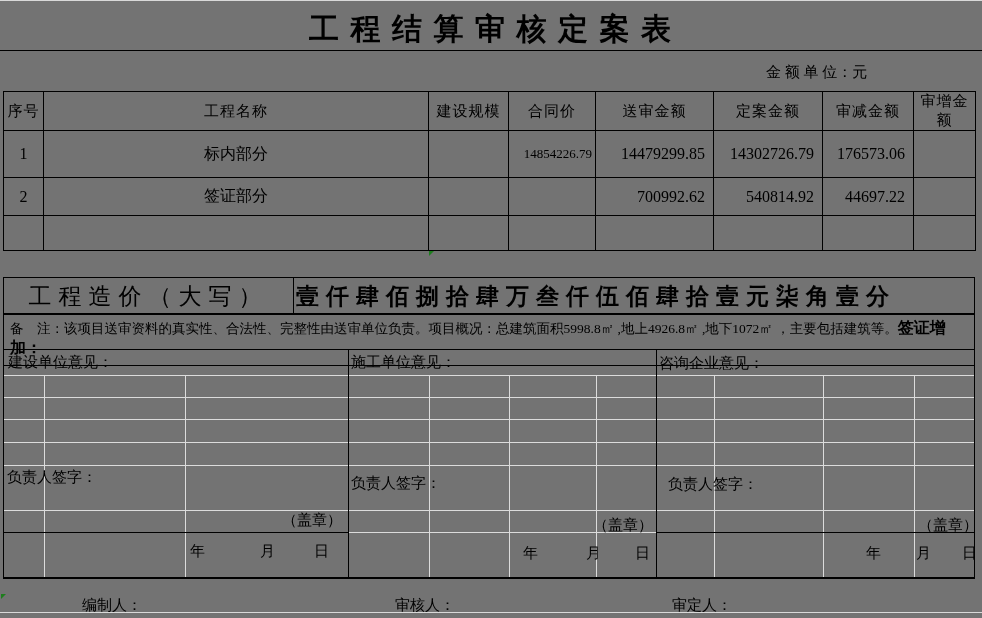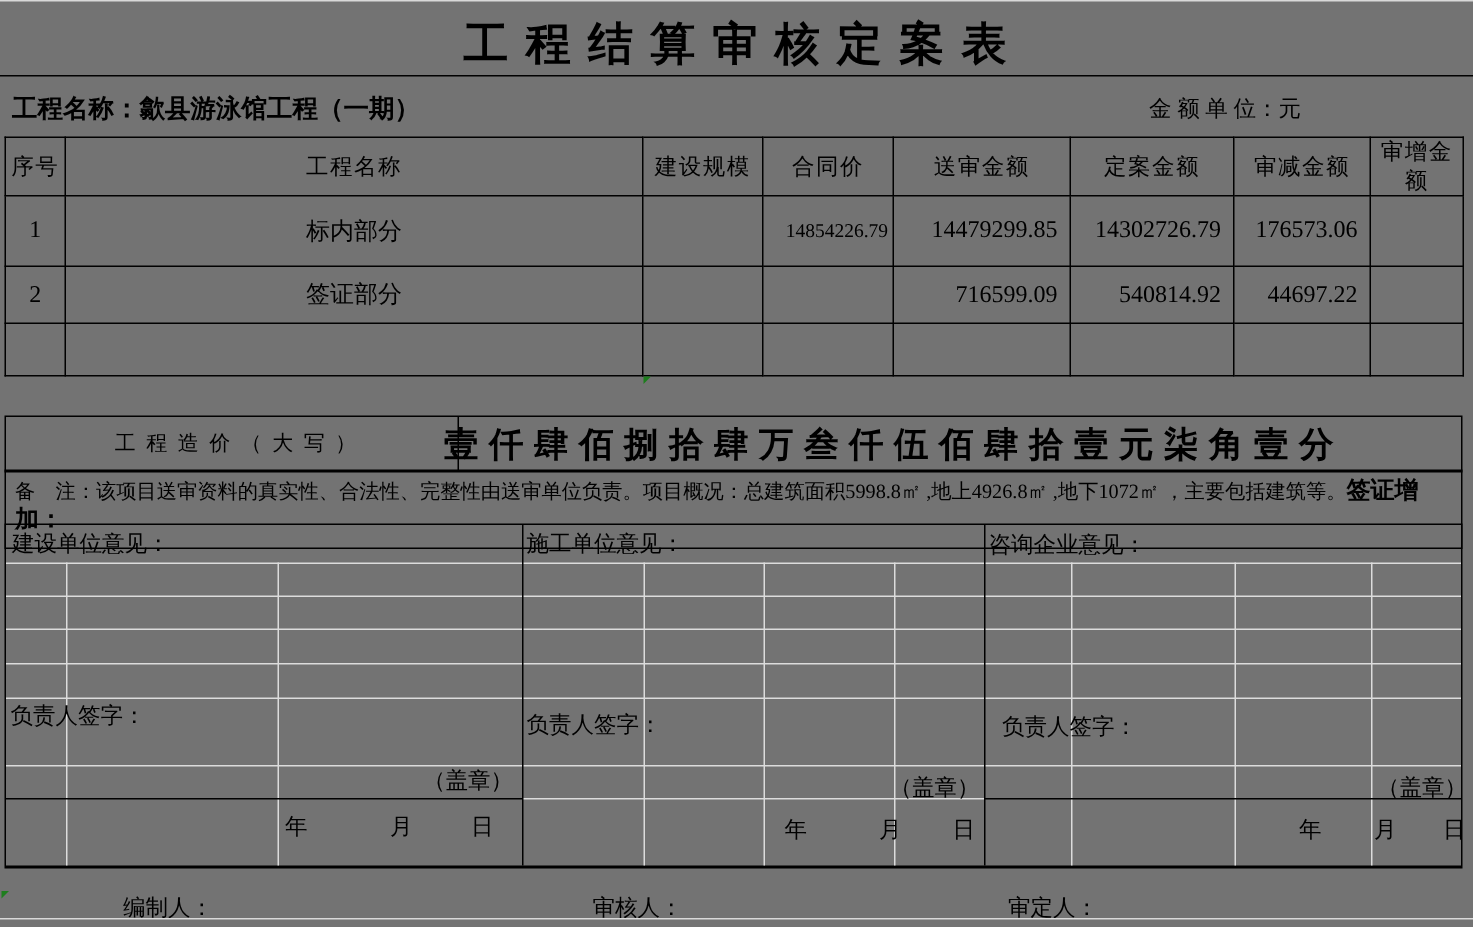--- a/index.html
+++ b/index.html
@@ -16,22 +16,22 @@
   #project-name{left:8px;top:61px;font-size:17px;font-weight:bold;}
   #unit-note{left:766px;top:63px;font-size:15px;}
   
   #main-table{position:absolute;left:3px;top:91px;width:972px;border-collapse:collapse;table-layout:fixed;}
   #main-table td{border:1px solid #000;font-size:16px;text-align:center;vertical-align:middle;overflow:hidden;padding:0;}
   #main-table tr.hdr td{font-size:15px;letter-spacing:1px;}
   #main-table td.num{text-align:right;padding-right:8px;font-size:16px;}
   #main-table td.num-sm{text-align:right;padding-right:3px;font-size:13px;}
   
   #daxie{position:absolute;left:3px;top:277px;width:970px;height:36px;border:1px solid #000;}
-  #daxie-label{position:absolute;left:12px;top:0;width:289px;height:100%;border-right:1px solid #000;
-               display:flex;align-items:center;justify-content:center;font-size:14px;letter-spacing:7px;}
+  #daxie-label{position:absolute;left:0;top:0;width:289px;height:100%;border-right:1px solid #000;
+               display:flex;align-items:center;justify-content:center;font-size:23px;letter-spacing:7px;}
   #daxie-value{position:absolute;left:292px;top:0;right:0;height:100%;display:flex;align-items:center;
                font-size:23px;font-weight:bold;letter-spacing:7px;white-space:nowrap;}
   
   #remark{position:absolute;left:3px;top:313px;width:958px;height:43px;border:1px solid #000;
           padding:4px 6px;font-size:13.5px;line-height:19px;}
   #remark b{font-size:16px;text-align:center;}
   
   #op-area{position:absolute;left:3px;top:349px;width:970px;height:227px;border:1px solid #000;border-bottom:2px solid #000;}
   .op-divider{position:absolute;top:0;width:1px;height:100%;background:#000;}
   #op-div1{left:344px;} #op-div2{left:652px;}
@@ -51,21 +51,20 @@
 </head>
 <body>
 
 <div id="page">
 
   <div id="top-gridline" class="abs faint"></div>
 
   <div id="title" class="abs">工 程 结 算 审 核 定 案 表</div>
   <div id="title-rule" class="hline"></div>
 
-  <div id="project-name" class="abs">工程名称：歙县游泳馆工程（一期）</div>
   <div id="unit-note" class="abs">金 额 单 位：元</div>
 
   <table id="main-table">
     <colgroup>
       <col style="width:40px">
         <col style="width:385px">
         <col style="width:80px">
         <col style="width:87px">
       <col style="width:118px">
         <col style="width:109px">
@@ -91,21 +90,21 @@
       <td class="num">14479299.85</td>
       <td class="num">14302726.79</td>
       <td class="num">176573.06</td>
       <td></td>
     </tr>
     <tr style="height:38px">
       <td>2</td>
       <td>签证部分</td>
       <td></td>
       <td class="num-sm"></td>
-      <td class="num">716599.09</td>
+      <td class="num">700992.62</td>
       <td class="num">540814.92</td>
       <td class="num">44697.22</td>
       <td></td>
     </tr>
     <tr style="height:35px">
       <td></td>
       <td></td>
       <td></td>
       <td class="num-sm"></td>
       <td class="num"></td>

